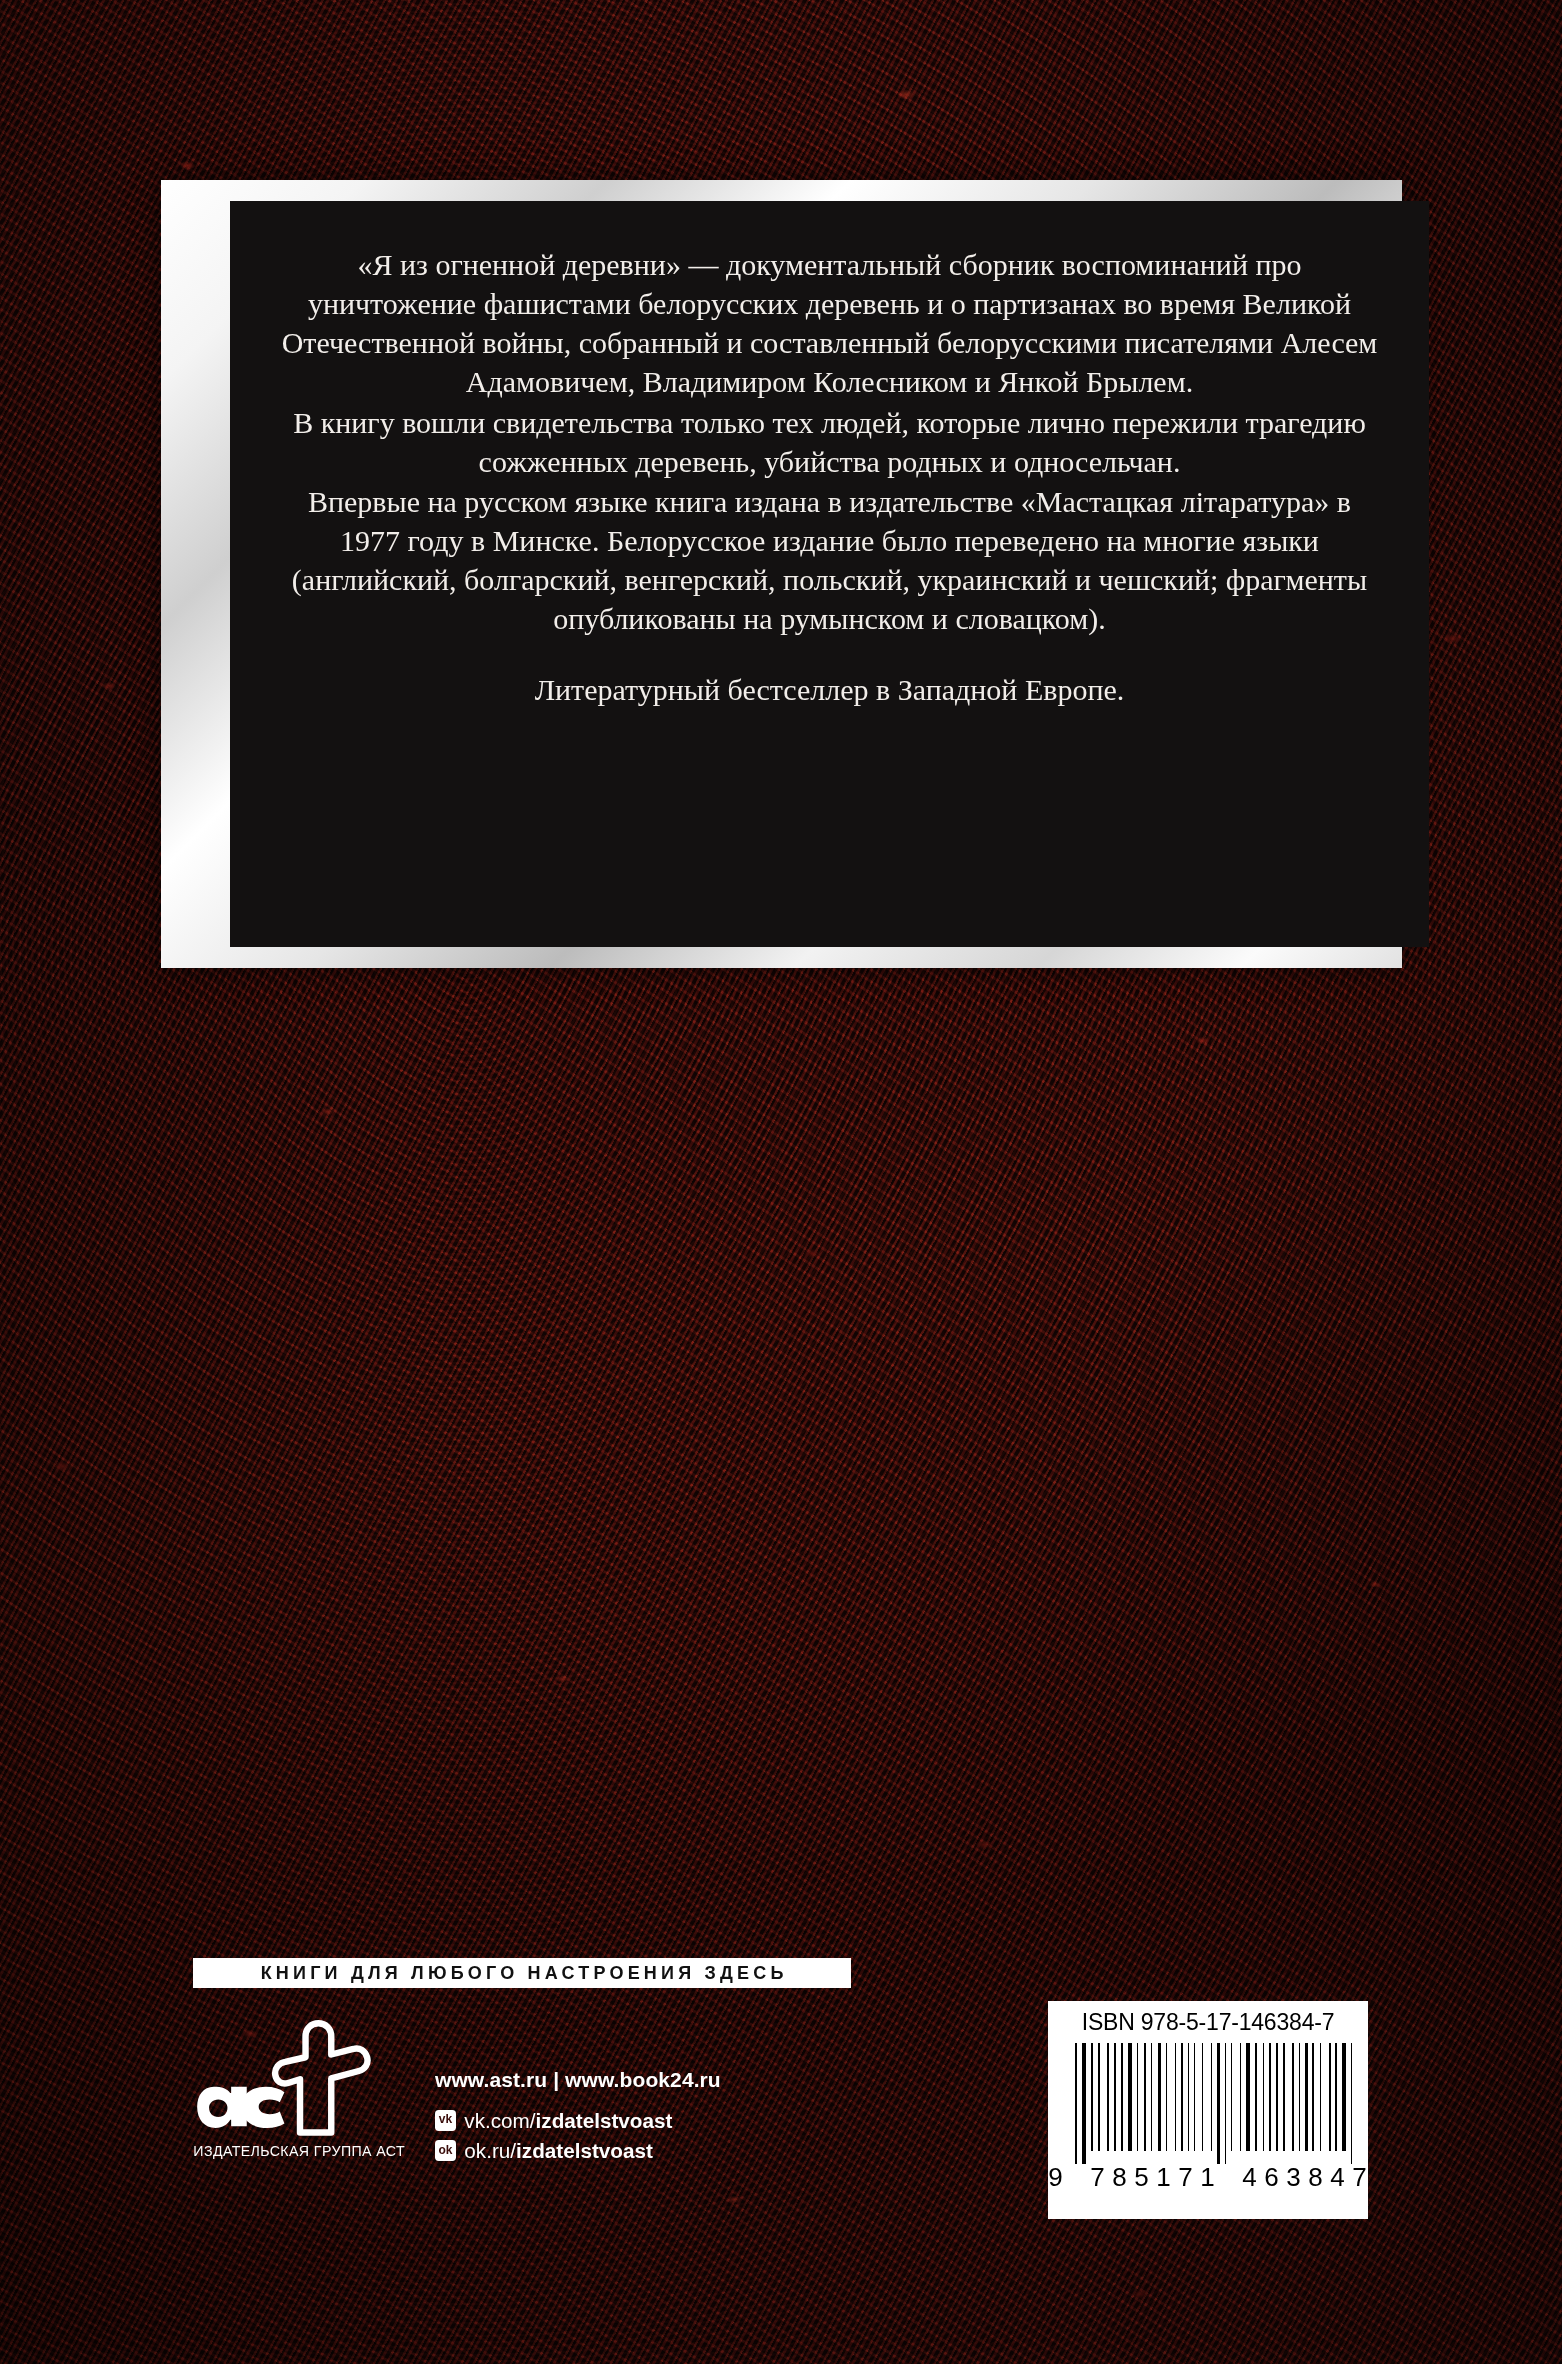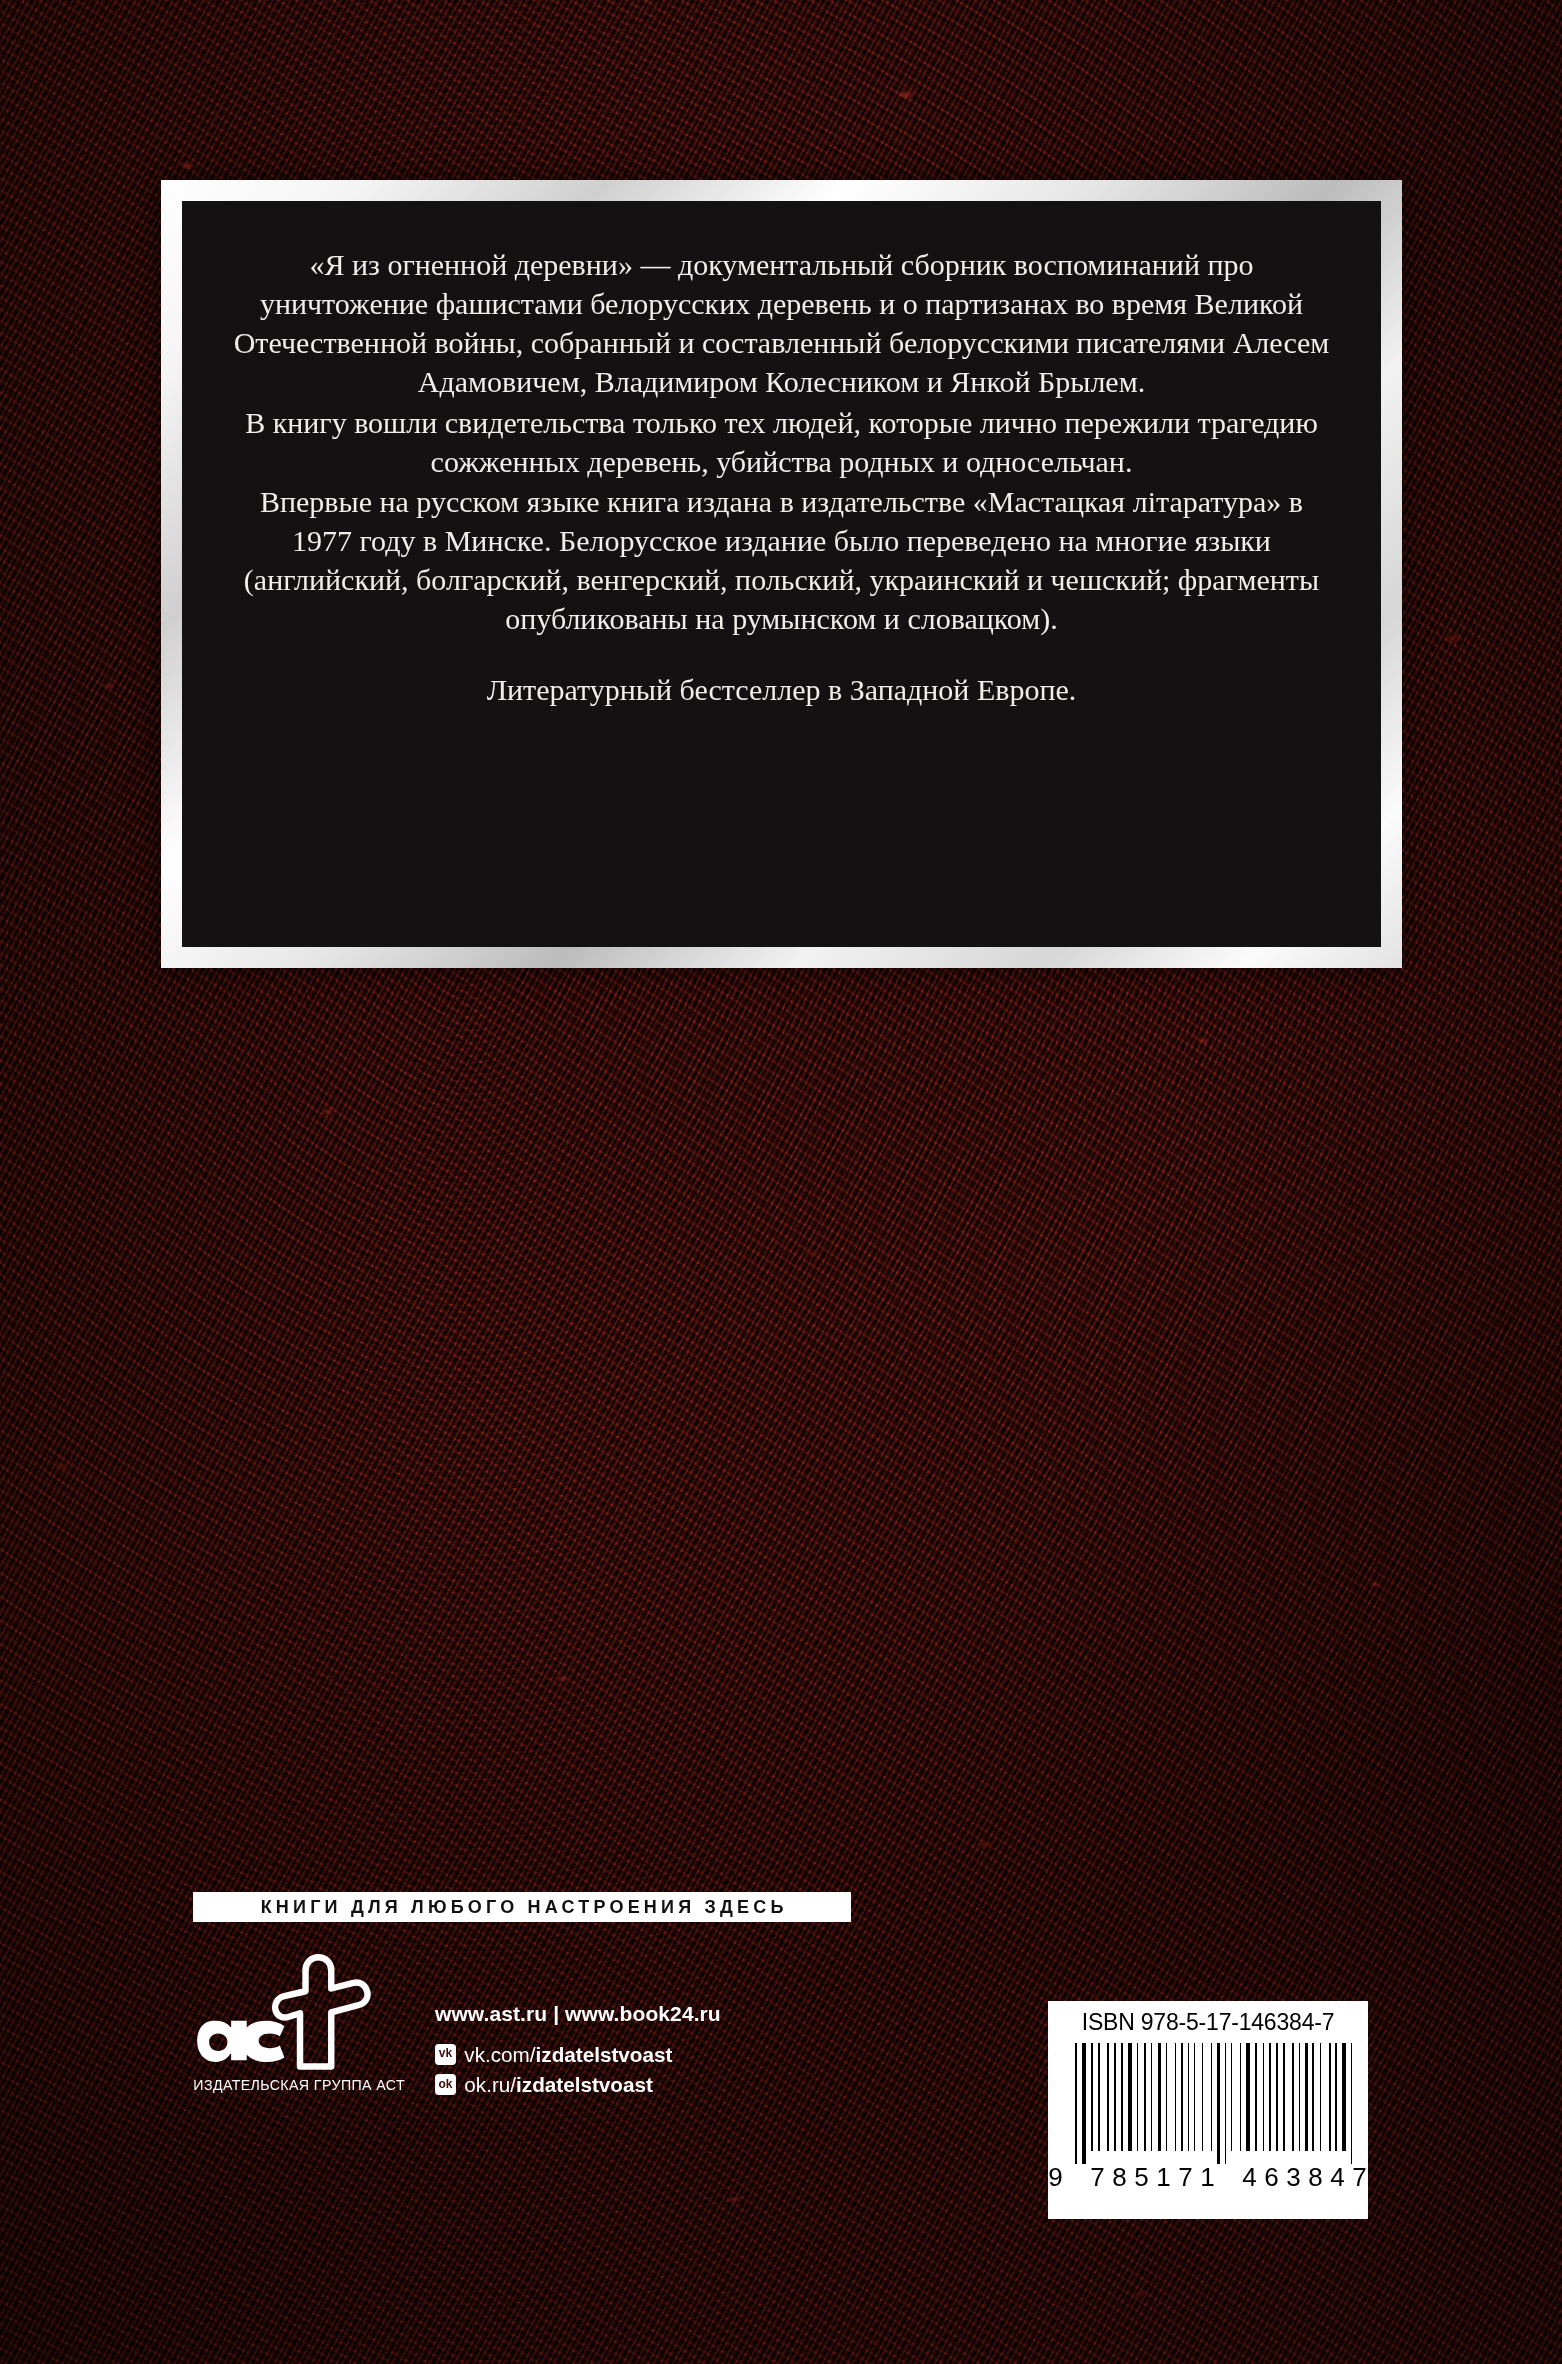--- a/index.html
+++ b/index.html
@@ -77,20 +77,21 @@
       #e6e6e6 46%, #bcbcbc 58%, #f2f2f2 70%,
       #d6d6d6 82%, #fbfbfb 92%, #e2e2e2 100%);
     box-shadow: 0 0 24px rgba(0,0,0,.65);
   }
   .frame-inner {
     width: 100%;
     height: 100%;
     background: #131111;
     box-sizing: border-box;
     position: relative;
+    margin-left: 48px;
   }
 
   
   .blurb {
     position: absolute;
     left: 51px;
     right: 51px;
     top: 44px;
     text-align: center;
     color: #f2eeea;
@@ -105,21 +106,21 @@
     margin-top: 0.05em;
   }
   .blurb .spaced {
     margin-top: 1.05em;
   }
 
   
   .pub-block {
     position: absolute;
     left: 197px;
-    top: 1892px;
+    top: 1958px;
     width: 496px;
   }
   .tagline {
     background: #ffffff;
     color: #111111;
     font-family: "Liberation Sans", sans-serif;
     font-size: 18px;
     font-weight: bold;
     letter-spacing: 4.2px;
     text-align: center;

